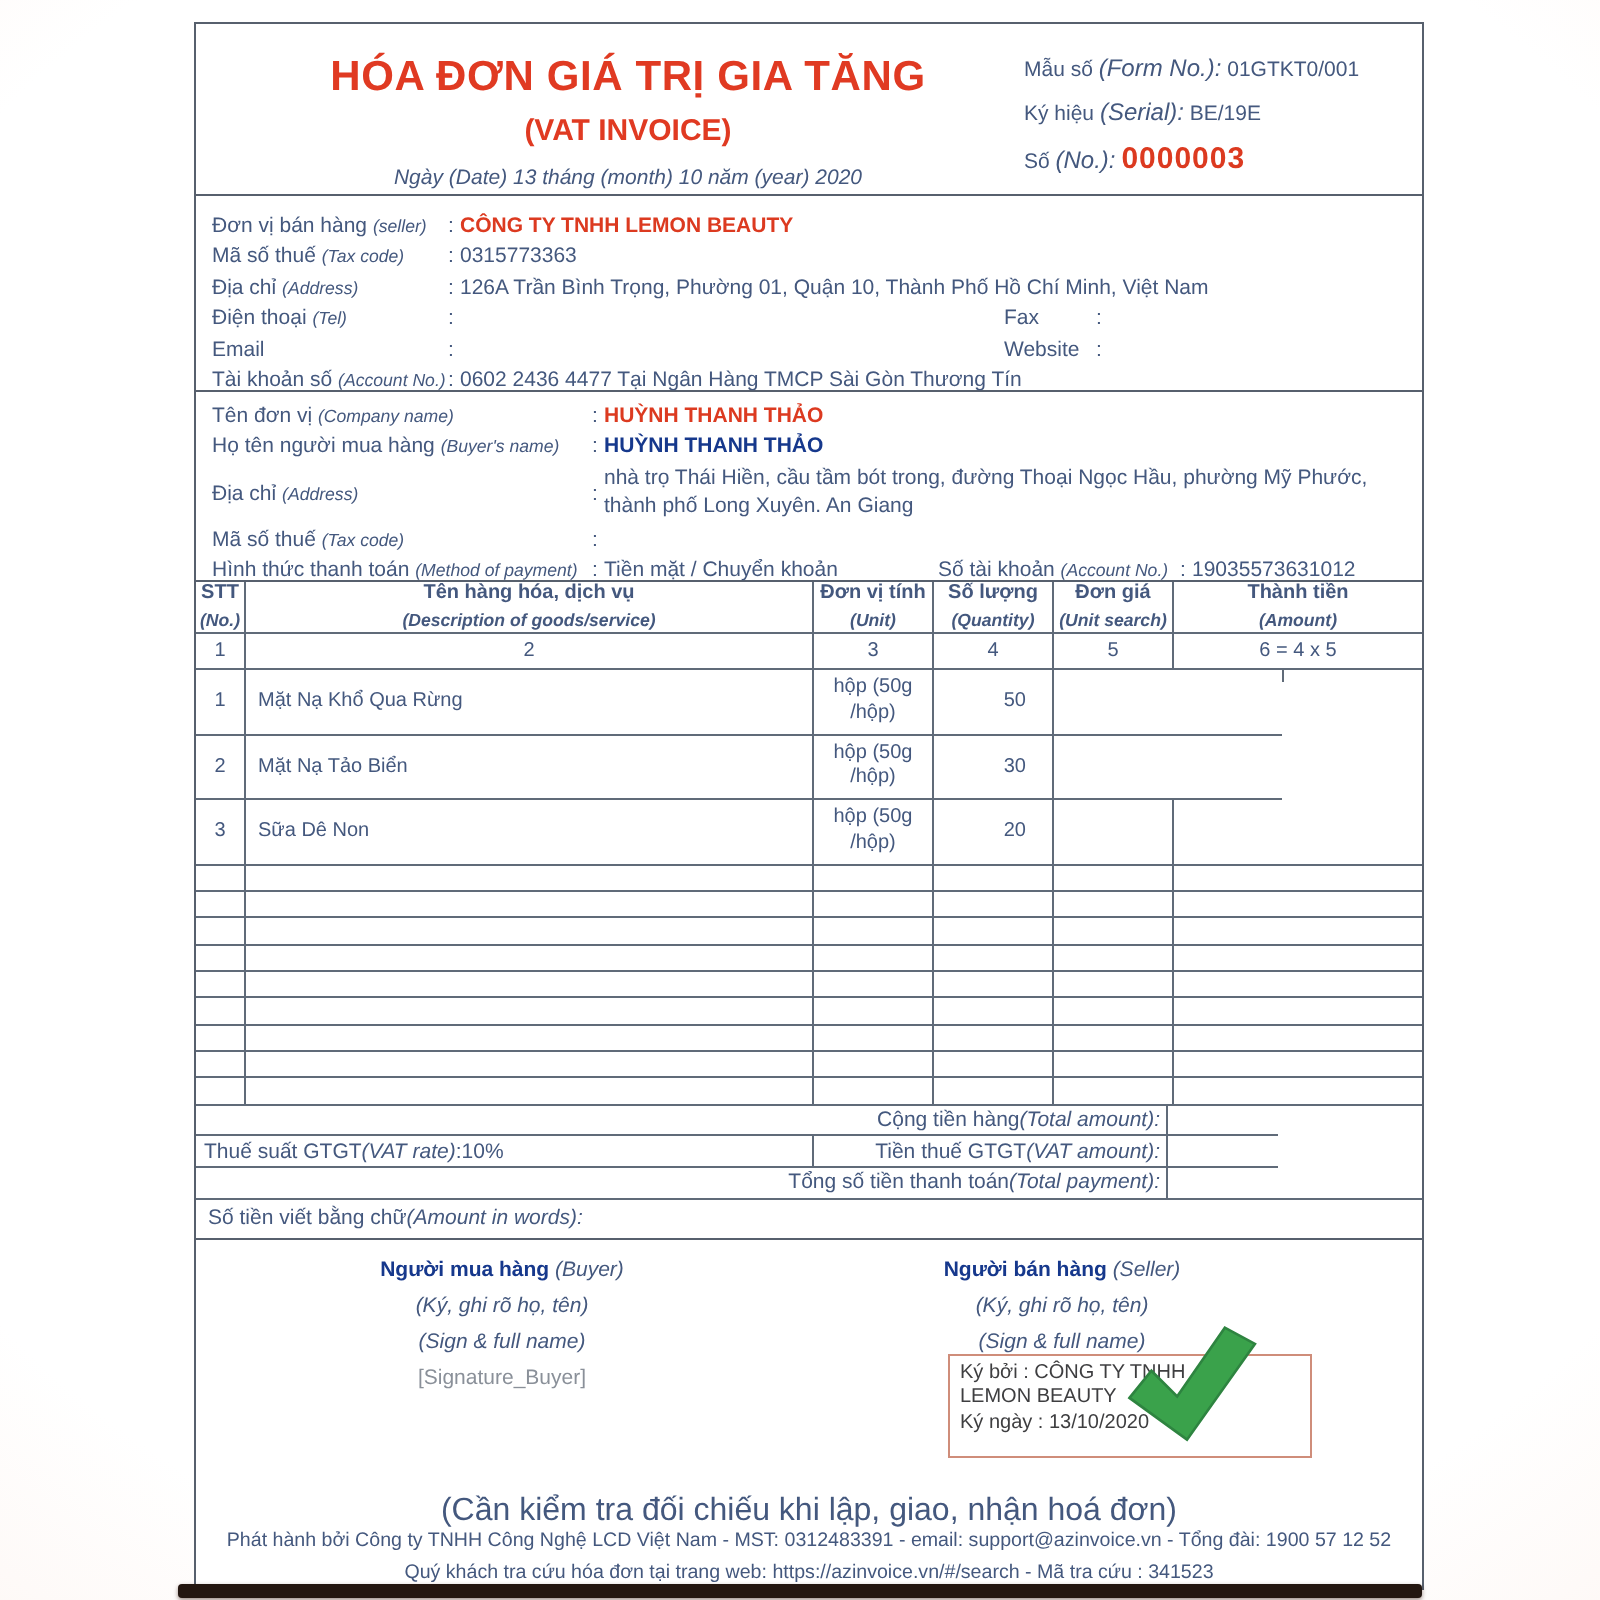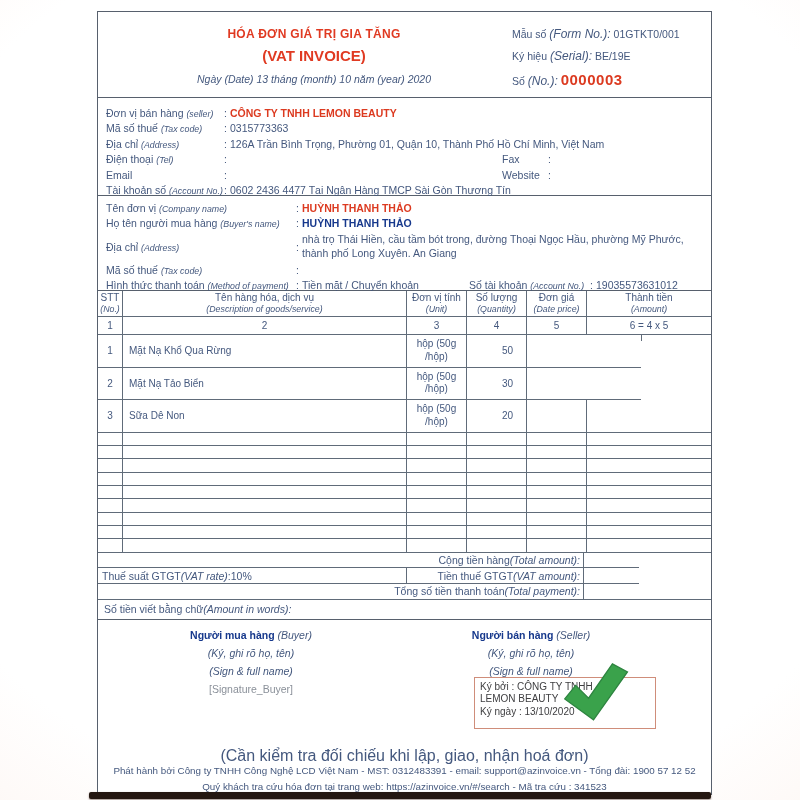--- a/index.html
+++ b/index.html
@@ -19,21 +19,21 @@
   }
   .en { font-style: italic; font-size: 8.8px; }
   .it { font-style: italic; }
   .red { color: #dc3a20; font-weight: bold; }
   .navy { color: #16388c; font-weight: bold; }
   .colon { display: inline-block; }
 
   
   .sec-header { position: relative; height: 86px; border-bottom: 1.5px solid #57606d; flex: none; }
   .title-block { position: absolute; left: 0; top: 15px; width: 432px; text-align: center; }
-  .inv-title { color: #e03a22; font-weight: bold; font-size: 12px; letter-spacing: .3px; }
+  .inv-title { color: #e03a22; font-weight: bold; font-size: 21px; letter-spacing: .3px; }
   .inv-subtitle { color: #e03a22; font-weight: bold; font-size: 15px; margin-top: 6px; }
   .inv-date { margin-top: 9px; font-style: italic; font-size: 10.5px; }
   .header-right { position: absolute; left: 414px; top: 15px; font-size: 10.5px; }
   .header-right .hr-line { margin-bottom: 8px; white-space: nowrap; }
   .header-right .en { font-size: 12px; }
   .inv-no { color: #dc3a20; font-weight: bold; font-size: 15px; letter-spacing: .5px; }
 
   
   .sec-seller { height: 98px; border-bottom: 1.5px solid #57606d; padding: 5px 8px 0 8px; flex: none; }
   .s-row { display: flex; align-items: flex-end; height: 15.5px; }
@@ -55,21 +55,21 @@
   .trow { display: flex; width: 100%; }
   .cell { border-right: 1px solid #606b79; position: relative; }
   .cell:last-child { border-right: none; }
   .c1 { width: 25px; flex: none; }
   .c2 { width: 284px; flex: none; }
   .c3 { width: 60px; flex: none; }
   .c4 { width: 60px; flex: none; }
   .c5 { width: 60px; flex: none; }
   .c6 { flex: 1; }
   .th-row { height: 26px; font-size: 10px; }
-  .th-row .cell { display: flex; flex-direction: column; align-items: center; justify-content: center; line-height: 11.5px; border-bottom: 1px solid #606b79; }
+  .th-row .cell { display: flex; flex-direction: column; align-items: center; justify-content: space-between; line-height: 11.5px; border-bottom: 1px solid #606b79; font-weight: bold; }
   .tn-row { height: 18px; font-size: 10px; }
   .tn-row .cell { display: flex; align-items: center; justify-content: center; border-bottom: 1px solid #606b79; }
   .td-row { height: 32.6px; font-size: 10px; }
   .td-row .cell { border-bottom: 1px solid #606b79; }
   .td-row .c1 { display: flex; align-items: center; justify-content: center; }
   .td-row .c2 { display: flex; align-items: center; padding-left: 6px; }
   .td-row .c3 { display: flex; align-items: center; justify-content: center; text-align: center; line-height: 12.5px; padding: 0 4px; }
   .td-row .c4 { display: flex; align-items: center; justify-content: flex-end; padding-right: 13px; }
   
   .td-row.redact .c5 { border-right: none; }
@@ -218,21 +218,21 @@
       <div class="cell c3">
           <span>Đơn vị tính</span>
           <span class="en">(Unit)</span>
         </div>
       <div class="cell c4">
           <span>Số lượng</span>
           <span class="en">(Quantity)</span>
         </div>
       <div class="cell c5">
           <span>Đơn giá</span>
-          <span class="en">(Date price)</span>
+          <span class="en">(Unit search)</span>
         </div>
       <div class="cell c6">
           <span>Thành tiền</span>
           <span class="en">(Amount)</span>
         </div>
     </div>
     <div class="trow tn-row">
       <div class="cell c1">1</div>
       <div class="cell c2">2</div>
       <div class="cell c3">3</div>

